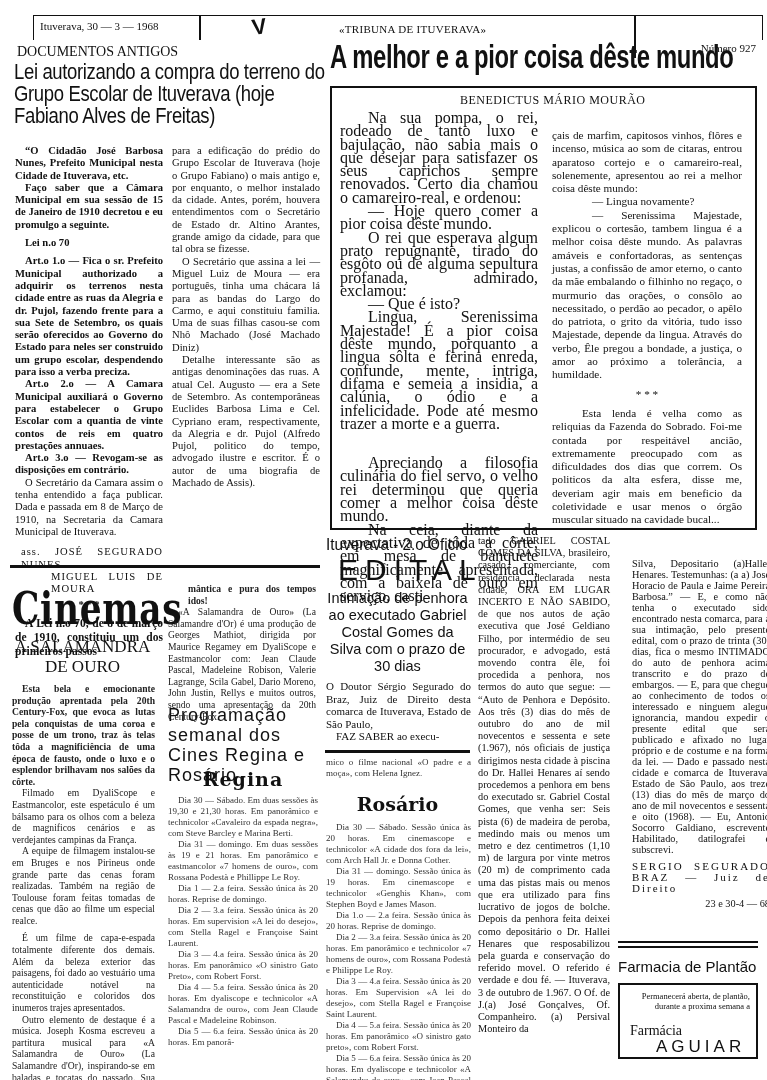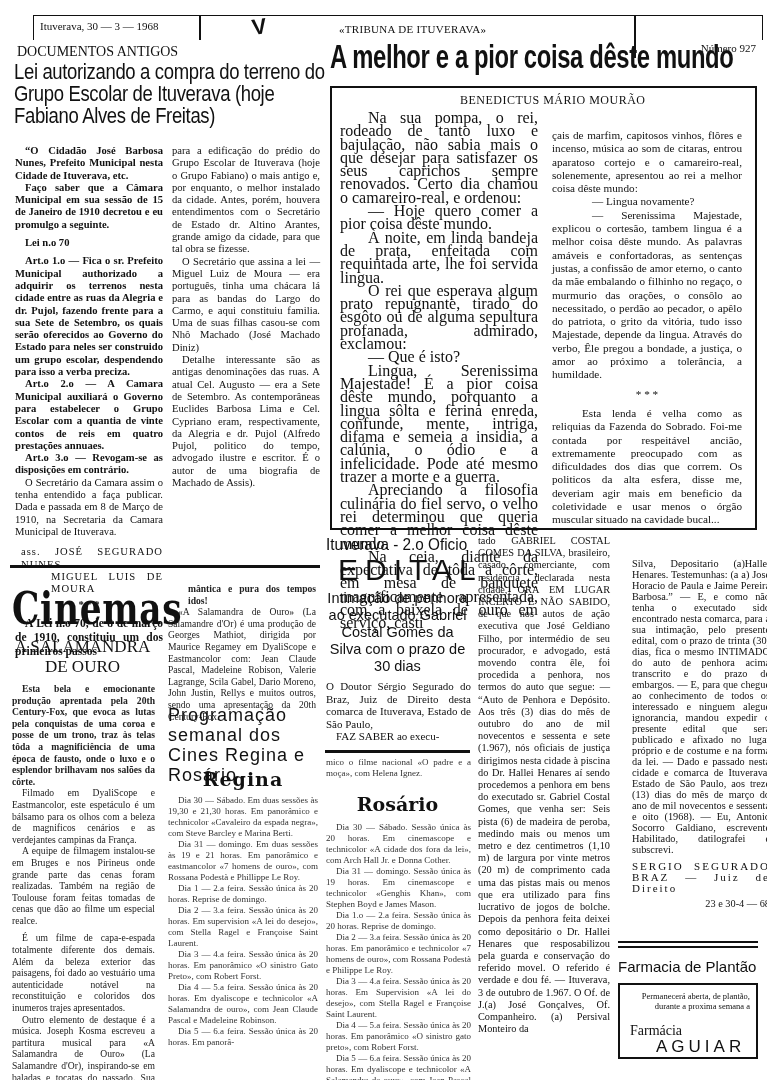--- a/index.html
+++ b/index.html
@@ -59,25 +59,24 @@
 
 <div class="rule" style="left:10px;top:565px;width:310px;height:3px;"></div>
 
 <div class="abs" style="left:330px;top:38px;font-family:'Liberation Sans',sans-serif;font-weight:bold;font-size:34px;line-height:36px;transform:scaleX(0.7);transform-origin:left top;white-space:nowrap;letter-spacing:-0.5px;">A melhor e a pior coisa dêste mundo</div>
 <div class="abs" style="left:330px;top:86px;width:423px;height:440px;border:2px solid #111;"></div>
 <div class="abs serif" style="left:460px;top:93px;font-size:12px;letter-spacing:0.5px;">BENEDICTUS MÁRIO MOURÃO</div>
 
 <div class="abs body-text" style="left:340px;top:111px;width:198px;font-size:16px;line-height:13.3px;">
   <p style="text-indent:28px;">Na sua pompa, o rei, rodeado de tanto luxo e bajulação, não sabia mais o que desejar para satisfazer os seus caprichos sempre renovados. Certo dia chamou o camareiro-real, e ordenou:</p>
   <p style="text-indent:28px;">— Hoje quero comer a pior coisa dêste mundo.</p>
-  <p style="text-indent:28px;">À noite, em linda bandeja de prata, enfeitada com requintada arte, lhe foi servida lingua.</p>
   <p style="text-indent:28px;">O rei que esperava algum prato repugnante, tirado do esgôto ou de alguma sepultura profanada, admirado, exclamou:</p>
   <p style="text-indent:28px;">— Que é isto?</p>
   <p style="text-indent:28px;">Lingua, Serenissima Majestade! É a pior coisa dêste mundo, porquanto a lingua sôlta e ferina enreda, confunde, mente, intriga, difama e semeia a insidia, a calúnia, o ódio e a infelicidade. Pode até mesmo trazer a morte e a guerra.</p>
-  <p style="text-indent:28px;">Apreciando a filosofia culinária do fiel servo, o velho rei determinou que queria comer a melhor coisa dêste mundo.</p>
+  <p style="text-indent:28px;margin-top:26px;">Apreciando a filosofia culinária do fiel servo, o velho rei determinou que queria comer a melhor coisa dêste mundo.</p>
   <p style="text-indent:28px;">Na ceia, diante da expectativa de tôda a côrte, em mesa de banquete magnificamente apresentada, com a baixela de ouro em serviço, casti</p>
 </div>
 
 <div class="abs body-text" style="left:552px;top:129px;width:190px;font-size:11.2px;line-height:13.3px;">
   <p style="text-indent:0;">çais de marfim, capitosos vinhos, flôres e incenso, música ao som de citaras, entrou aparatoso cortejo e o camareiro-real, solenemente, apresentou ao rei a melhor coisa dêste mundo:</p>
   <p style="text-indent:40px;">— Lingua novamente?</p>
   <p style="text-indent:40px;">— Serenissima Majestade, explicou o cortesão, tambem lingua é a melhor coisa dêste mundo. As palavras amáveis e confortadoras, as sentenças justas, a confissão de amor eterno, o canto da mãe embalando o filhinho no regaço, o murmurio das orações, o consôlo ao necessitado, o perdão ao pecador, o apêlo do patriota, o grito da vitória, tudo isso Majestade, depende da lingua. Através do verbo, Êle pregou a bondade, a justiça, o amor ao próximo a tolerância, a humildade.</p>
   <p style="text-align:center;text-indent:0;margin:6px 0;">* * *</p>
   <p style="text-indent:30px;">Esta lenda é velha como as reliquias da Fazenda do Sobrado. Foi-me contada por respeitável ancião, extremamente preocupado com as dificuldades dos dias que correm. Os politicos da alta esfera, disse me, deveriam agir mais em beneficio da coletividade e usar menos o órgão muscular situado na cavidade bucal...</p>
 </div>

